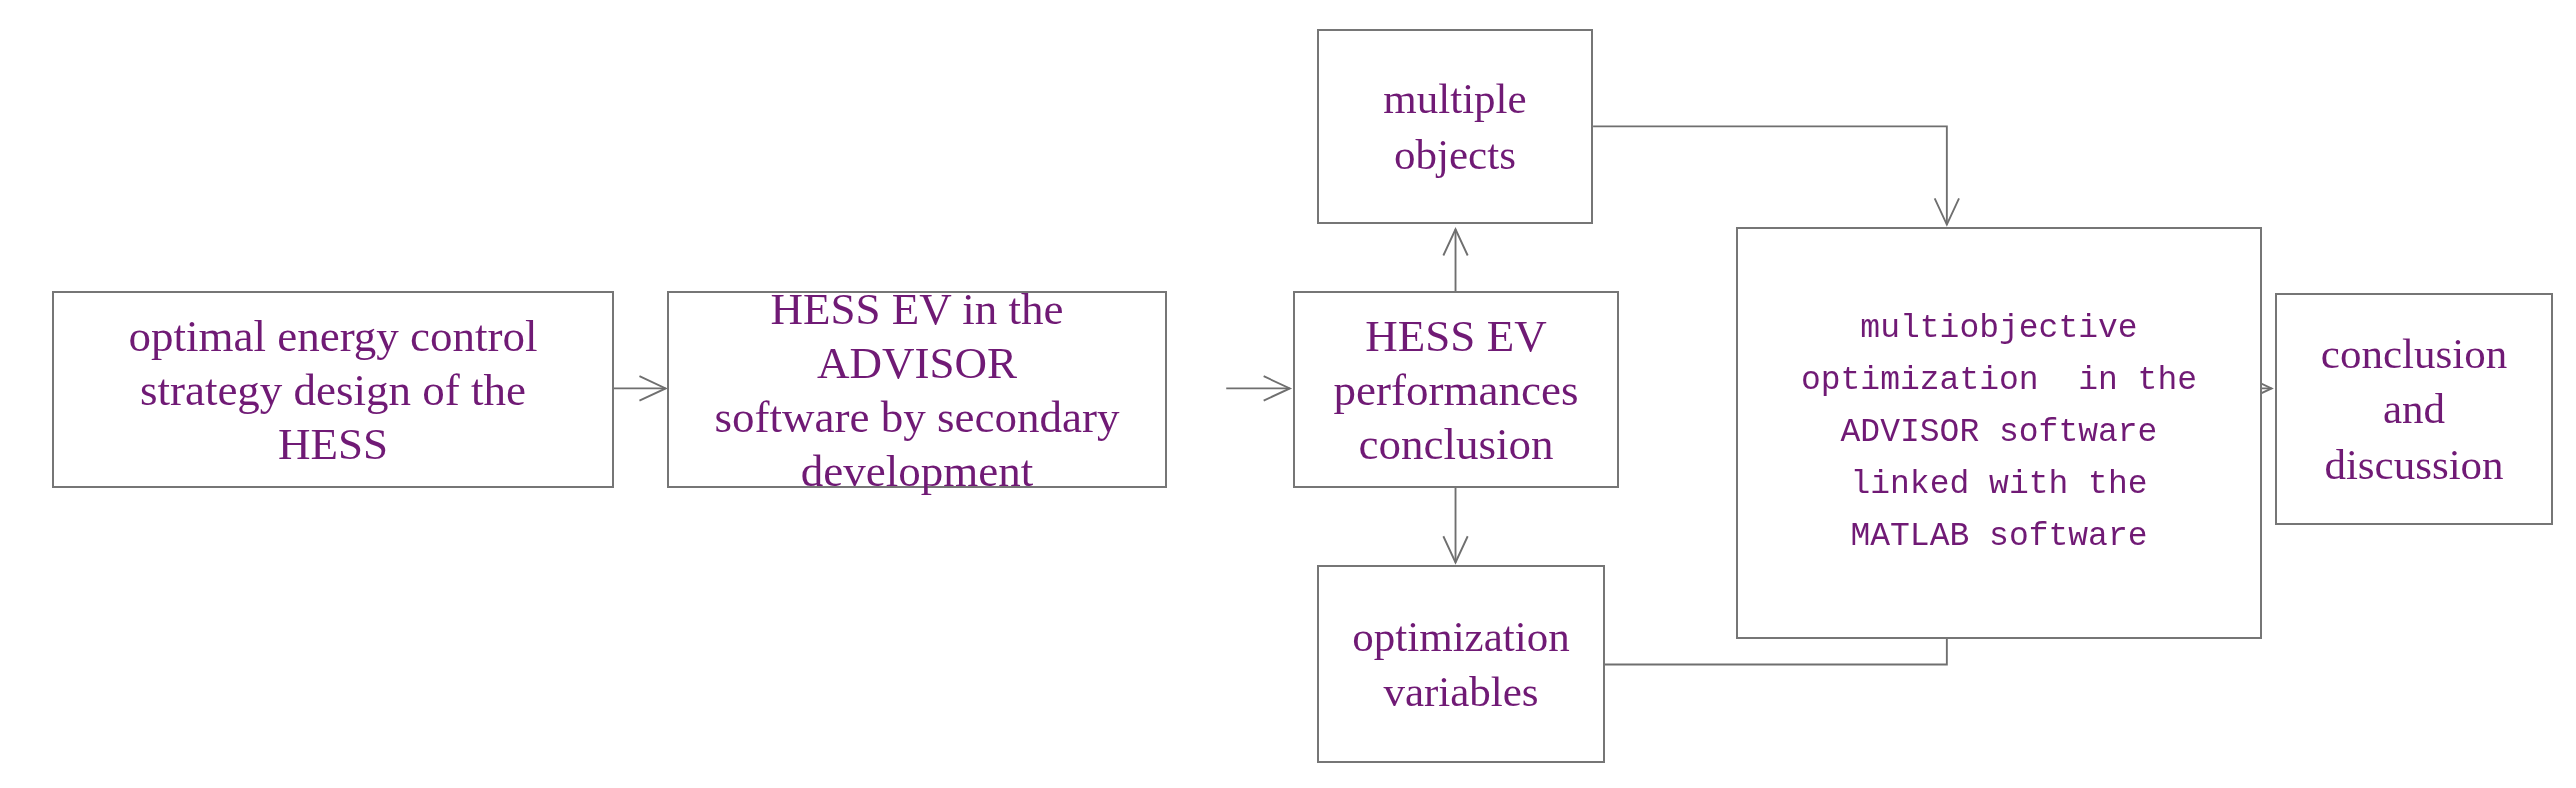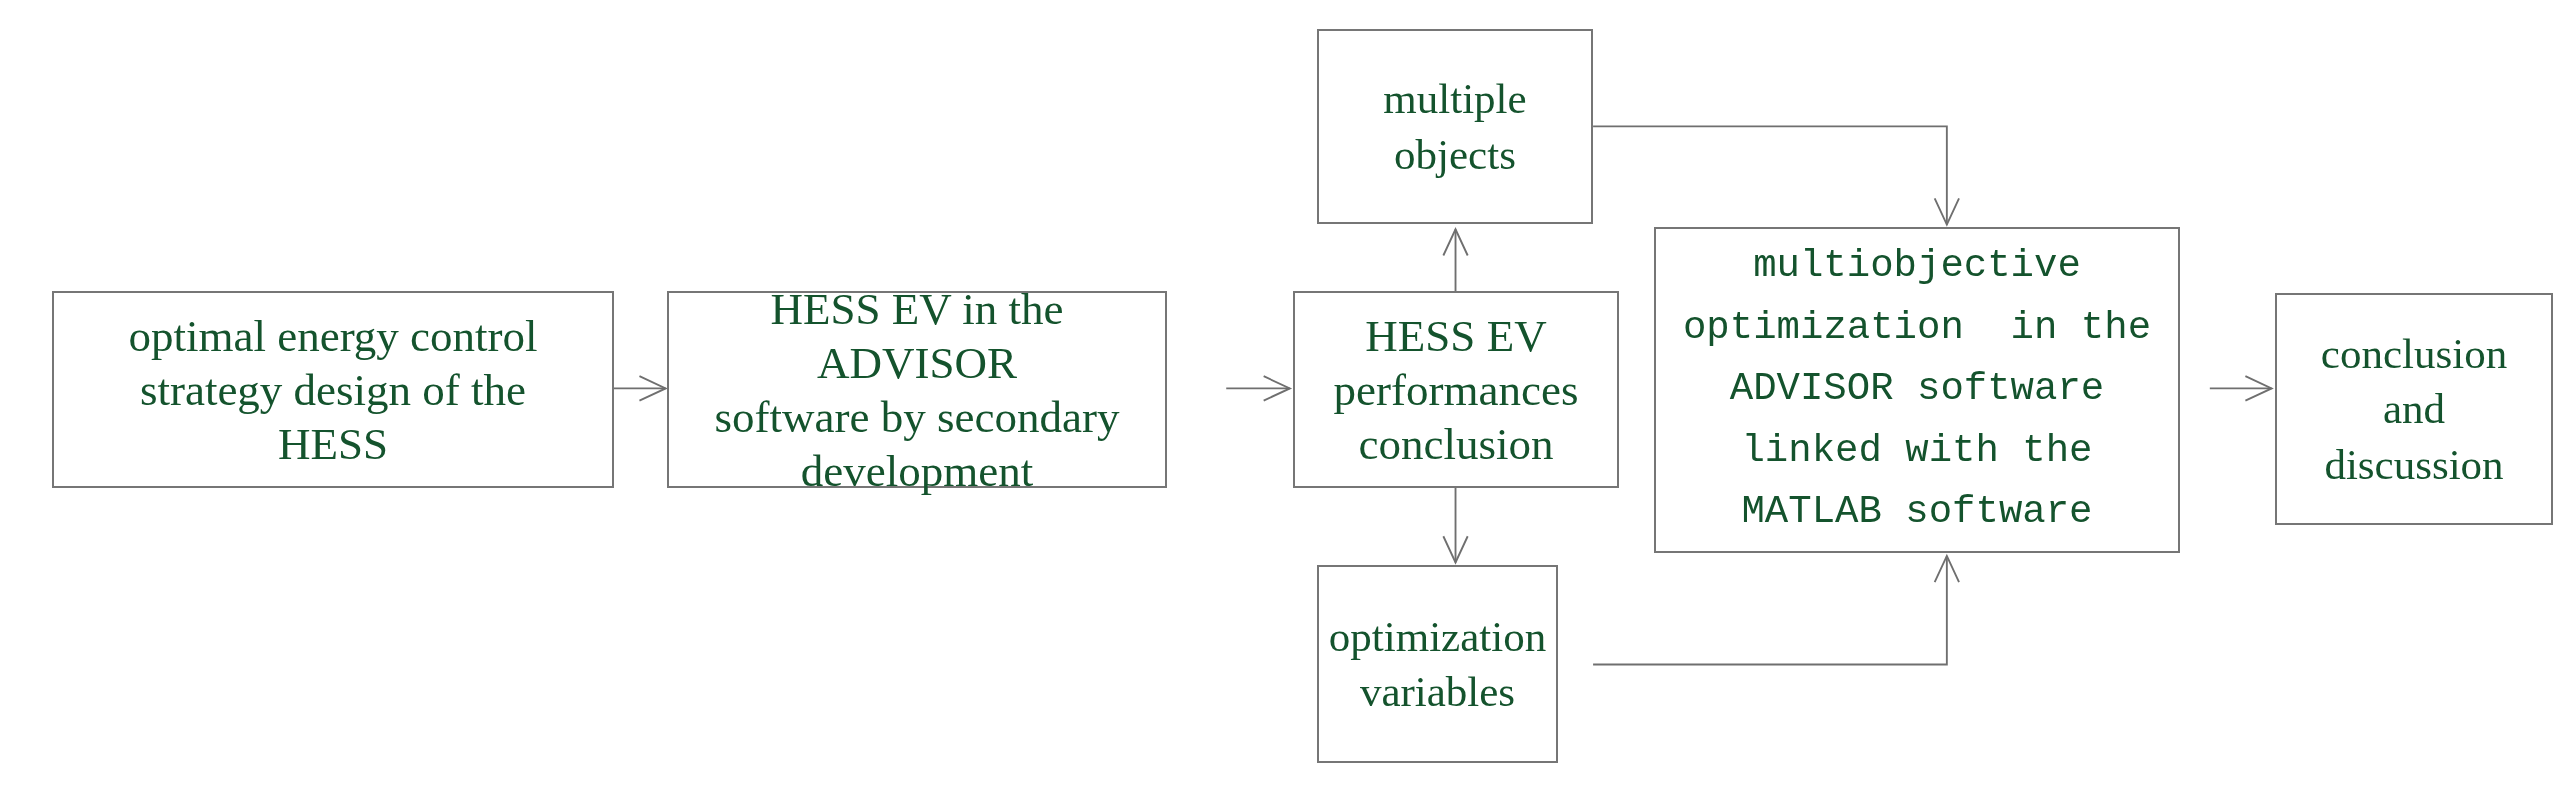--- a/index.html
+++ b/index.html
@@ -19,33 +19,33 @@
   .node {
     position: absolute;
     box-sizing: border-box;
     border: 2.3px solid #767676;
     background: #ffffff;
     display: flex;
     align-items: center;
     justify-content: center;
     text-align: center;
     white-space: pre-wrap;
-    color: #14532d;
+    color: #701a75;
   }
   .serif-lg { font-size: 45px; line-height: 1.2; }
   .serif-md { font-size: 43px; line-height: 1.28; }
   #node-optimal-energy        { left: 52px;   top: 291px; width: 562px; height: 197px; }
   #node-advisor-secondary     { left: 667px;  top: 291px; width: 500px; height: 197px; }
   #node-performances-sim      { left: 1293px; top: 291px; width: 326px; height: 197px; }
   #node-multiple-objects      { left: 1317px; top: 29px;  width: 276px; height: 195px; }
-  #node-optimization-vars     { left: 1317px; top: 565px; width: 241px; height: 198px; }
+  #node-optimization-vars     { left: 1317px; top: 565px; width: 288px; height: 198px; }
   #node-multiobjective        {
-    left: 1654px; top: 227px; width: 526px; height: 326px;
+    left: 1736px; top: 227px; width: 526px; height: 412px;
     font-family: "Liberation Mono", "DejaVu Sans Mono", monospace;
-    font-size: 39px; line-height: 1.58;
+    font-size: 33px; line-height: 1.58;
   }
   #node-conclusion            { left: 2275px; top: 293px; width: 278px; height: 232px; }
   .connector { stroke: #6f6f6f; stroke-width: 2; fill: none; }
 </style>
 </head>
 <body>
 
 <div id="canvas">
 
   <svg id="connector-layer" viewBox="0 0 2752 842" xmlns="http://www.w3.org/2000/svg">

